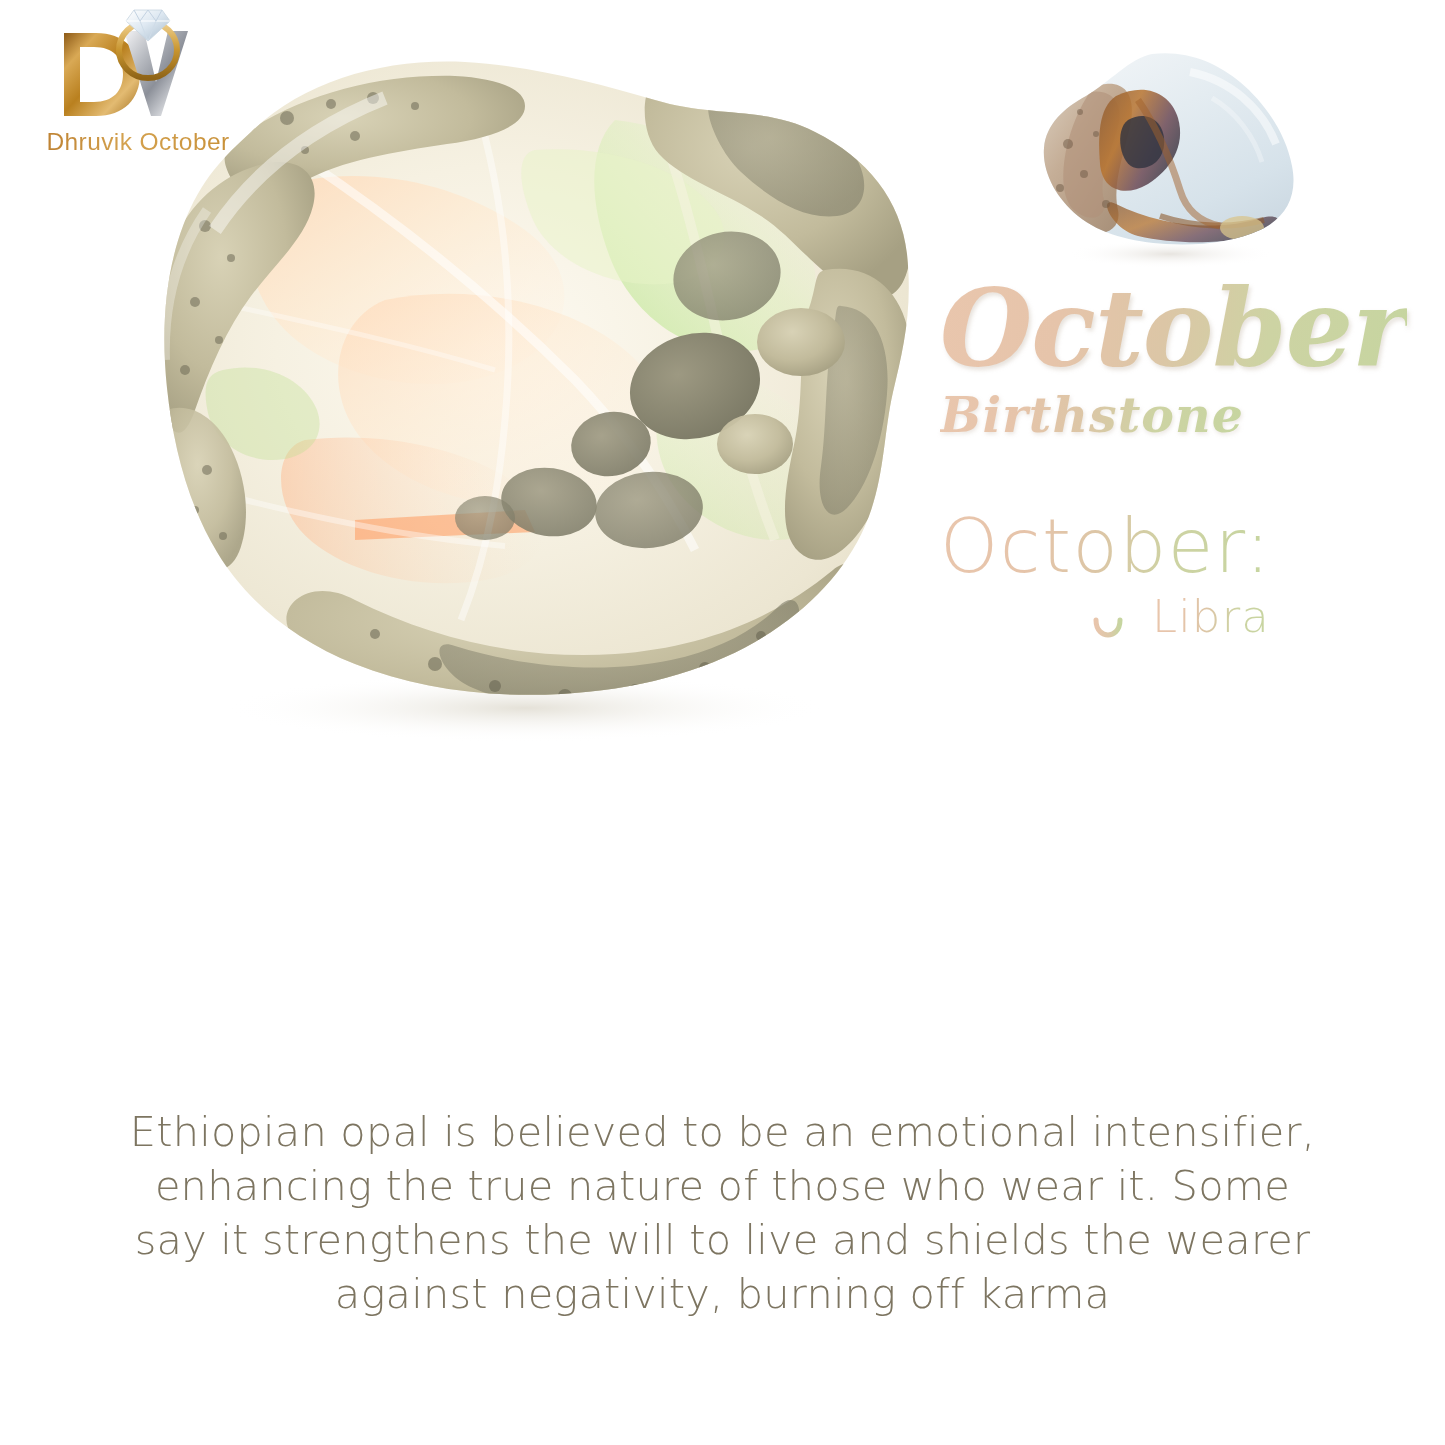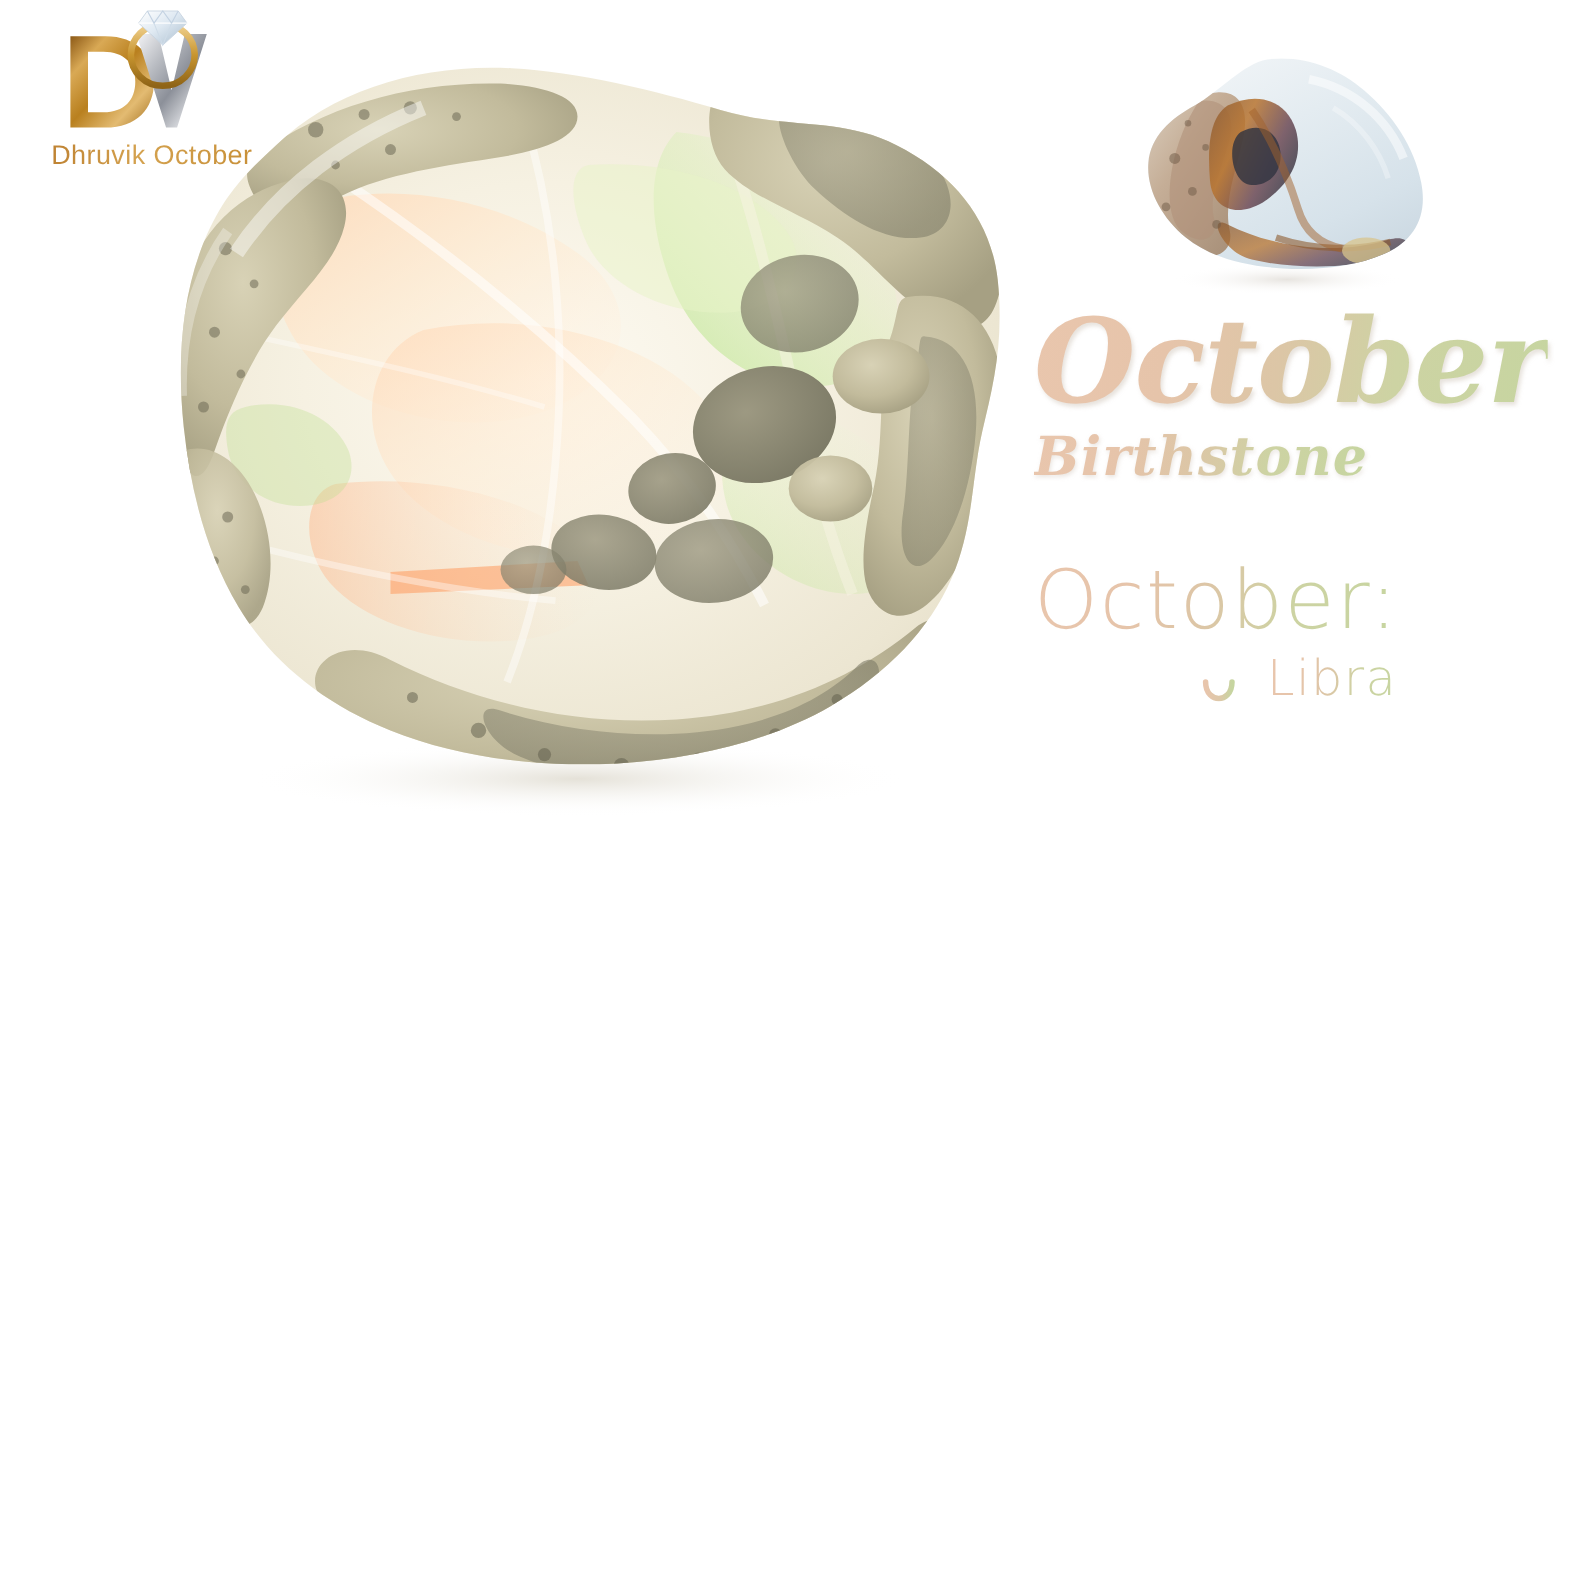--- a/index.html
+++ b/index.html
@@ -354,14 +354,18 @@
           </g>
         </svg>
         <span class="value-md grad">Libra</span>
       </div>
     </div>
 
 
   </div>
 
 
+  <div class="desc">Ethiopian opal is believed to be an emotional intensifier,
+enhancing the true nature of those who wear it. Some
+say it strengthens the will to live and shields the wearer
+against negativity, burning off karma</div>
 
 </div>
 
 </body></html>

